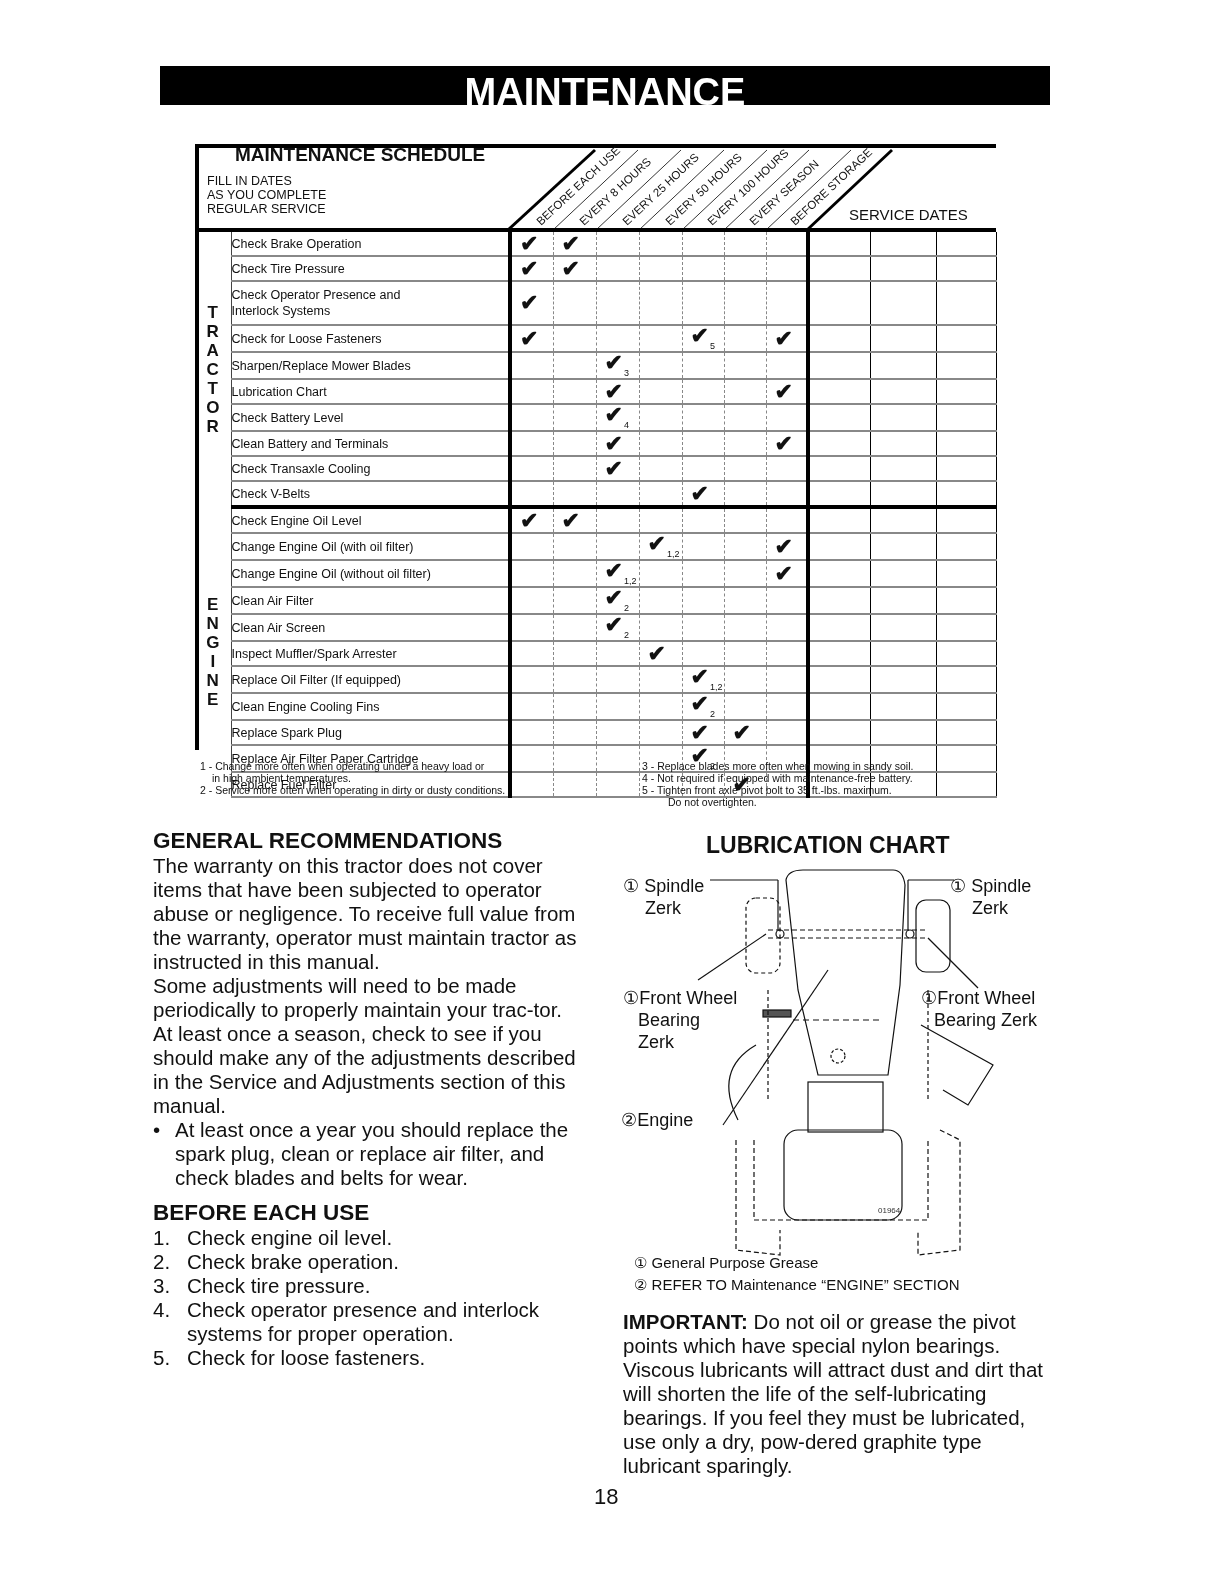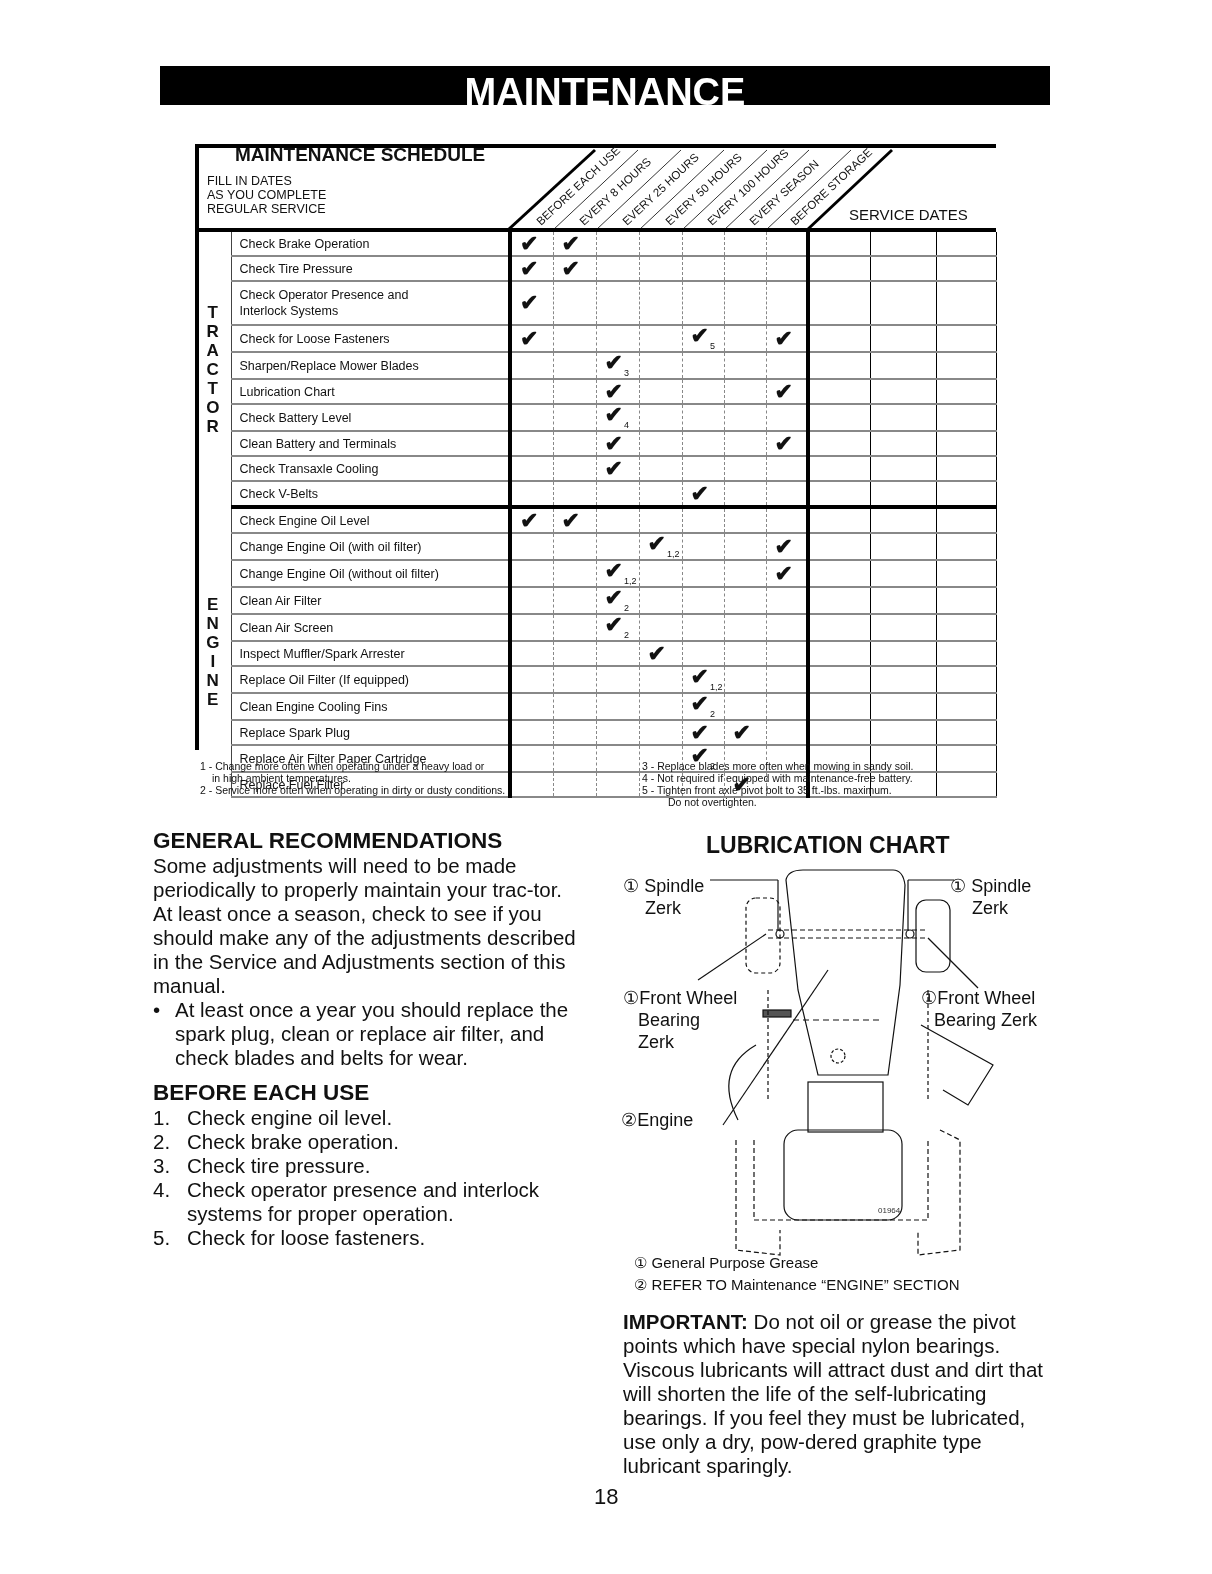--- a/index.html
+++ b/index.html
@@ -10,21 +10,21 @@
   .sched .topline{position:absolute;left:0;top:0;width:801px;height:4px;background:#000;}
   .sched .leftline{position:absolute;left:0;top:0;width:4px;height:606px;background:#000;}
   .sched-title{position:absolute;left:40px;top:0;font-weight:bold;font-size:19px;}
   .sched-sub{position:absolute;left:12px;top:30px;font-size:12.5px;line-height:14px;}
   .service-dates{position:absolute;left:654px;top:62px;font-size:15px;}
   .diag{position:absolute;left:0;top:0;width:801px;height:90px;overflow:visible;}
   .hdr-bottom{position:absolute;left:0;top:84px;width:801px;height:4px;background:#000;}
   .grid{position:absolute;left:0;top:88px;width:801px;}
   .grid table{border-collapse:collapse;table-layout:fixed;width:801px;}
   .grid td{height:23px;padding:0;border-bottom:2px solid #888;font-size:12.5px;position:relative;}
-  .grid td.task{padding-left:8px;border-left:1px solid #444;border-right:4px solid #000;white-space:nowrap;}
+  .grid td.task{padding-left:0;border-left:1px solid #444;border-right:4px solid #000;white-space:nowrap;}
   .grid td.freq{border-right:1px dashed #888;text-align:left;}
   .grid td.freq.last{border-right:4px solid #000;}
   .grid td.sd{border-right:1px solid #000;}
   .grid td.section{width:36px;vertical-align:middle;text-align:center;font-weight:bold;font-size:17px;line-height:19px;border-bottom:none;}
   .grid tr.sep td{border-bottom:4px solid #000;}
   .grid tr.tall td{height:42px;}
   .grid tr.tall td.task{line-height:16px;}
   .chk{font-size:22px;font-weight:bold;margin-left:8px;line-height:20px;}
   .sup{font-size:9px;font-weight:normal;vertical-align:-6px;margin-left:1px;}
   .foot{position:absolute;top:760px;font-size:10.5px;line-height:12px;}
@@ -402,20 +402,21 @@
 </div>
 <div class="foot r">
   <div>3 - Replace blades more often when mowing in sandy soil.</div>
   <div>4 - Not required if equipped with maintenance-free battery.</div>
   <div>5 - Tighten front axle pivot bolt to 35 ft.-lbs. maximum.</div>
   <div class="indent2">Do not overtighten.</div>
 </div>
 
 <div class="gen">
   <div class="h2">GENERAL RECOMMENDATIONS</div>
+  <div class="p">The warranty on this tractor does not cover items that have been subjected to operator abuse or negligence.  To receive full value from the warranty, operator must maintain tractor as instructed in this manual.</div>
   <div class="p">Some adjustments will need to be made periodically to properly maintain your trac-tor.</div>
   <div class="p">At least once a season, check to see if you should make any of the adjustments described in the Service and Adjustments section of this manual.</div>
   <div class="p bullet">
     <span class="b">•</span>
     <span>
       <span style="display:block">At least once a year you should replace the spark plug, clean or replace air filter, and check blades and belts for wear.</span>
     </span>
   </div>
   <div class="h2" style="margin-top:10px">BEFORE EACH USE</div>
   <div class="olist" id="beu-list">

